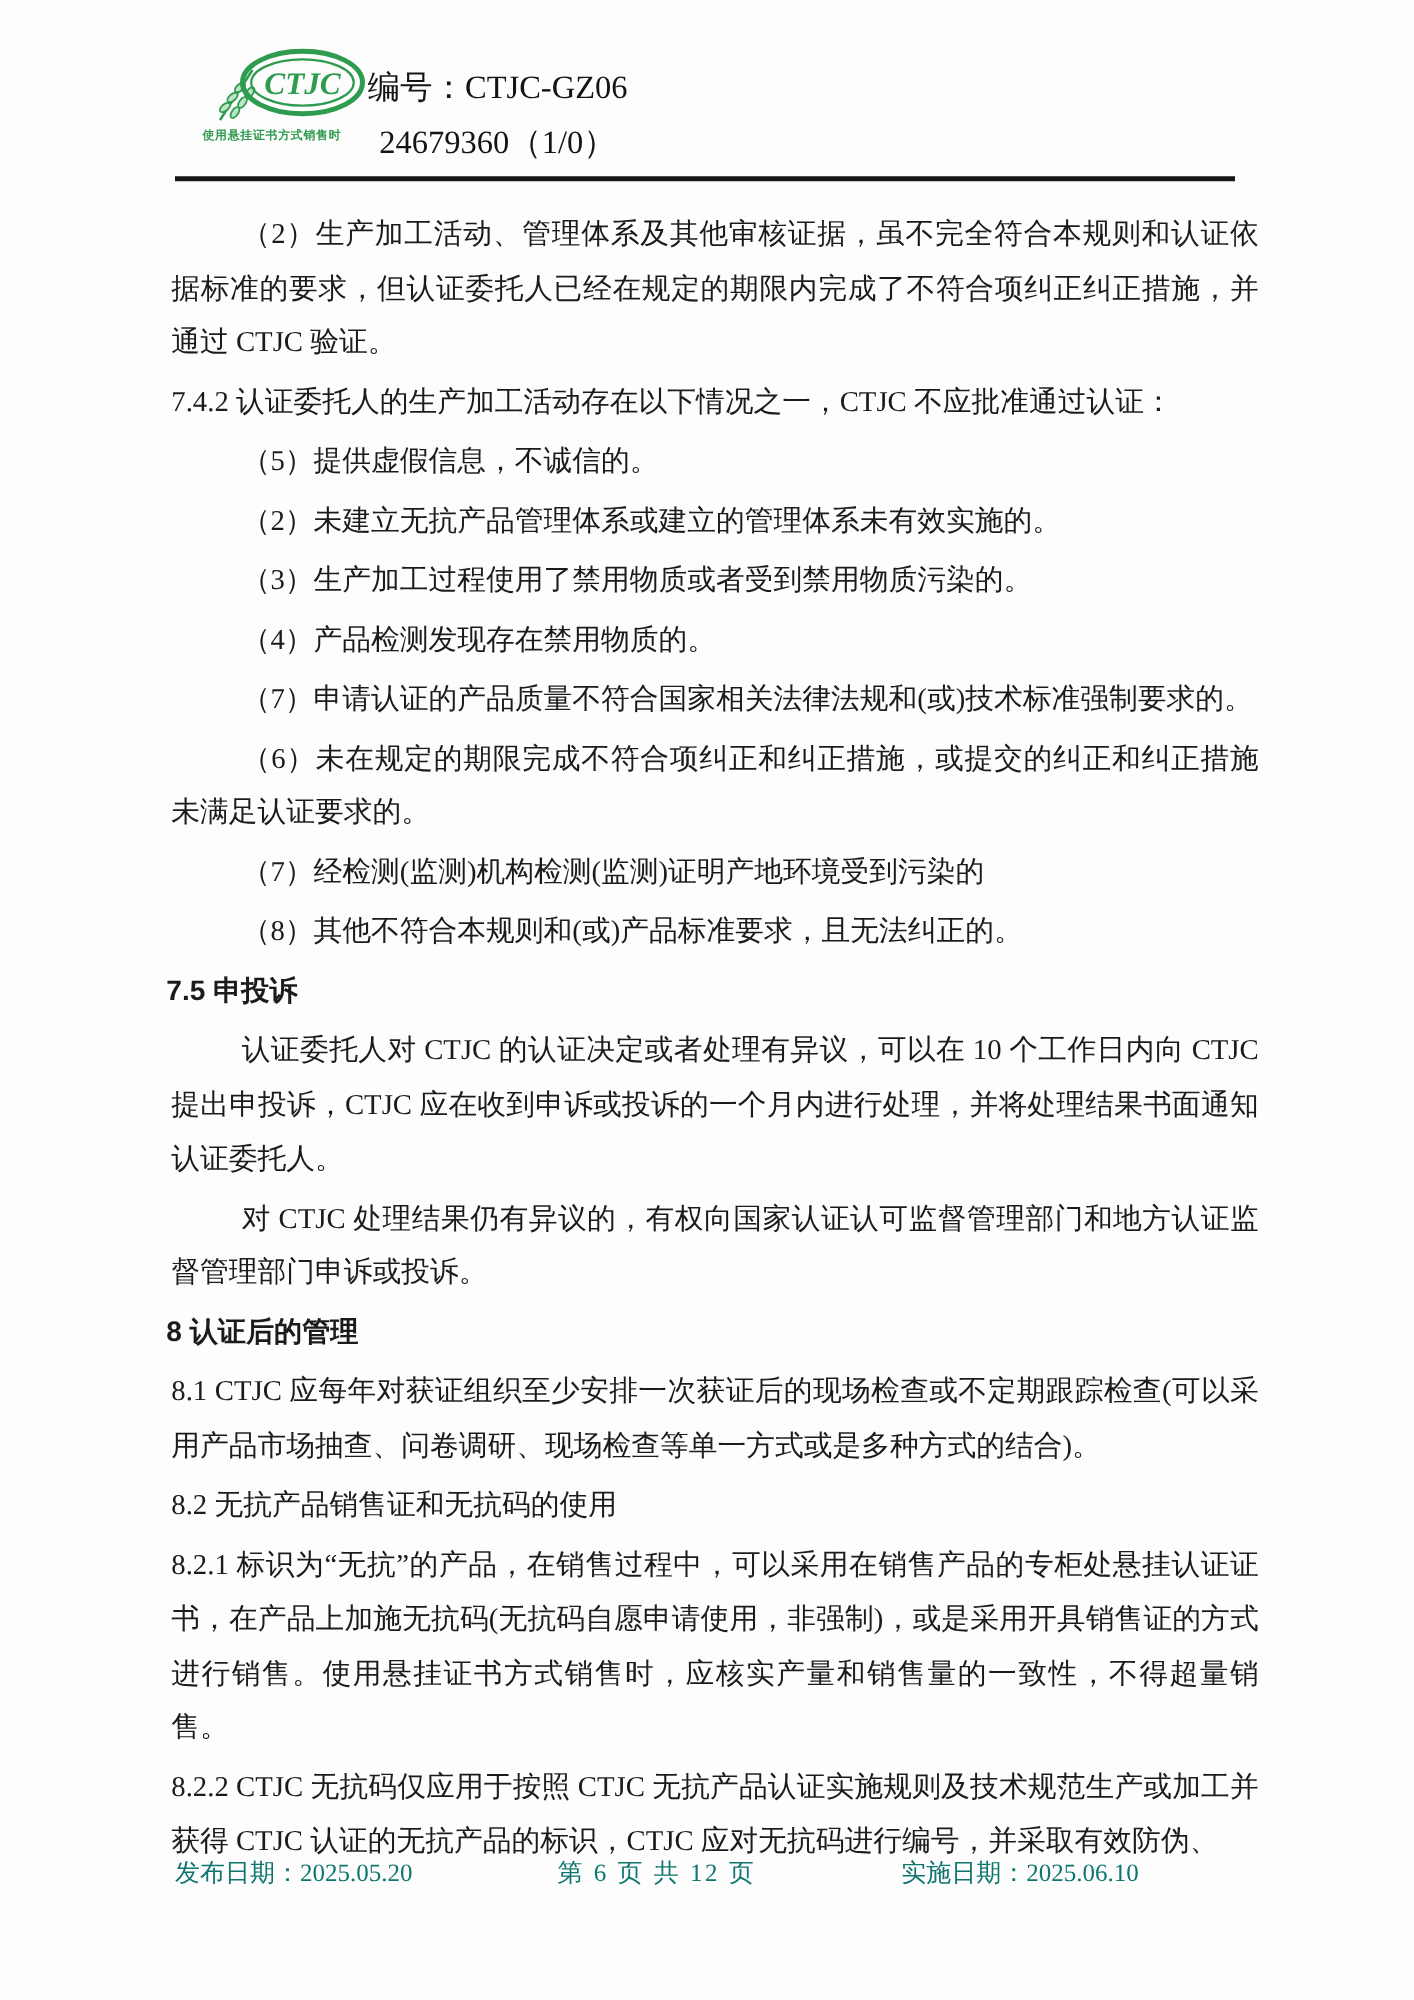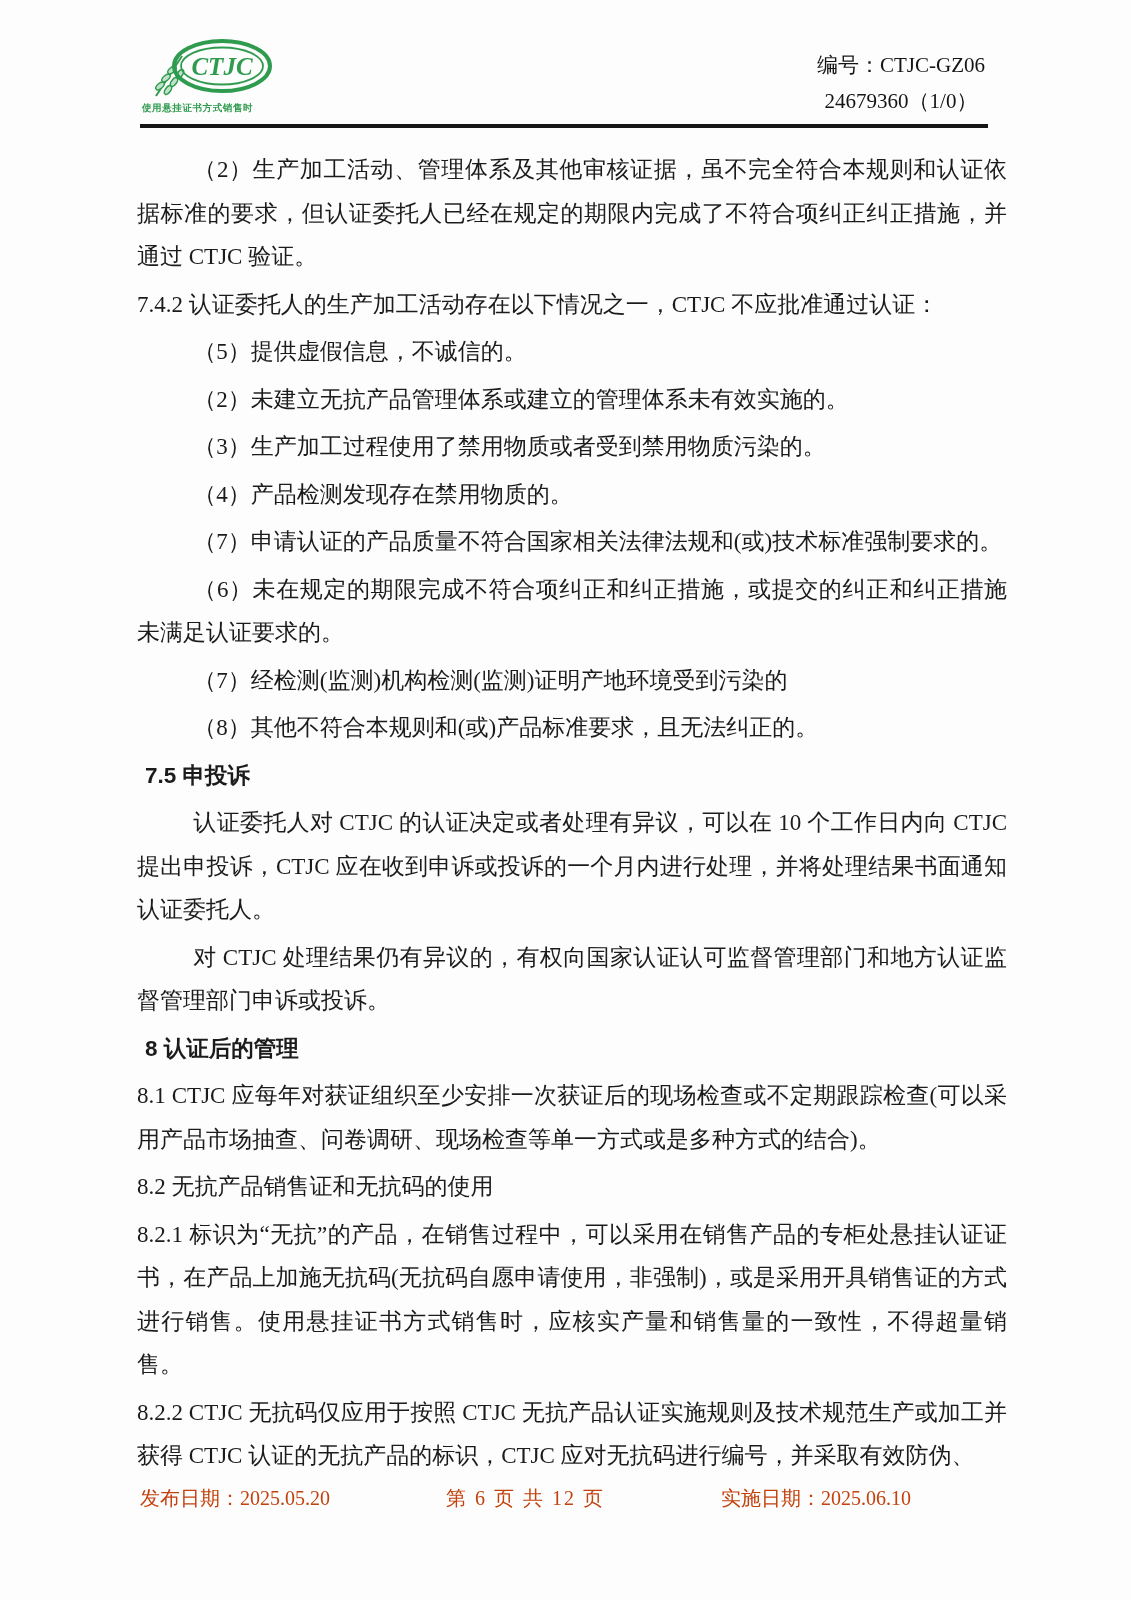--- a/index.html
+++ b/index.html
@@ -9,37 +9,38 @@
     background:#fdfdfd;
     position:relative;
     font-family:"Liberation Serif","DejaVu Serif",serif;
     color:#1b1b1b;
     overflow:hidden;
     box-sizing:border-box;
   }
   
   .hdr {
     display:flex;
-    justify-content:space-between;
+    justify-content:flex-start;
     align-items:flex-start;
     padding:38px 146px 0 142px;
+    margin-left:20px;
   }
   .logo-block { display:flex; flex-direction:column; }
   .company-name {
     font-family:"Liberation Sans","DejaVu Sans",sans-serif;
     font-weight:bold;
     font-size:9.5px;
     letter-spacing:0.6px;
     color:#2f9b4e;
     margin-top:2px;
     white-space:nowrap;
   }
   .doc-meta {
     text-align:center;
-    font-size:21px;
+    font-size:26px;
     line-height:1.7;
     padding-top:10px;
     color:#141414;
   }
   .header-rule {
     border:none;
     border-top:4px solid #161616;
     margin:5px 143px 0 140px;
     height:0;
   }
@@ -49,33 +50,33 @@
     font-size:23px;
     line-height:43.5px;
     text-align:justify;
   }
   main p { margin:4px; }
   main p.indent { text-indent:2.45em; }
   main p.heading {
     font-family:"Liberation Sans","DejaVu Sans",sans-serif;
     font-weight:bold;
     font-size:22.5px;
-    margin:4px 0 2px 12px;
+    margin:4px 0 2px 0;
     text-align:left;
   }
   
   footer {
     position:absolute;
     left:140px; right:120px;
     bottom:88px;
     display:flex;
     justify-content:space-between;
     align-items:baseline;
     font-size:20px;
-    color:#c2410c;
+    color:#0f766e;
   }
   footer .f-center { letter-spacing:2px; }
   footer .f-right { padding-right:100px;text-align:center; }
 </style>
 </head>
 <body>
 
 <div class="page">
 
   <header class="hdr">

